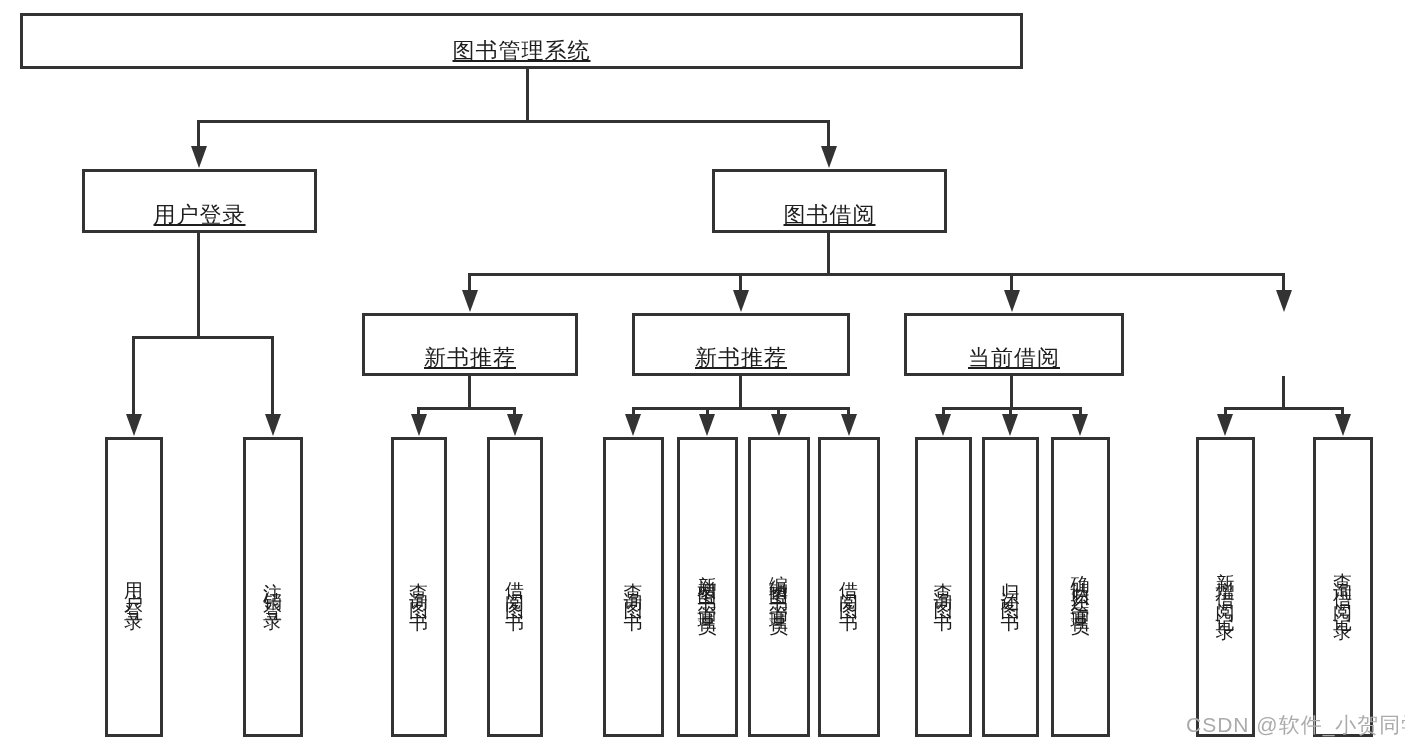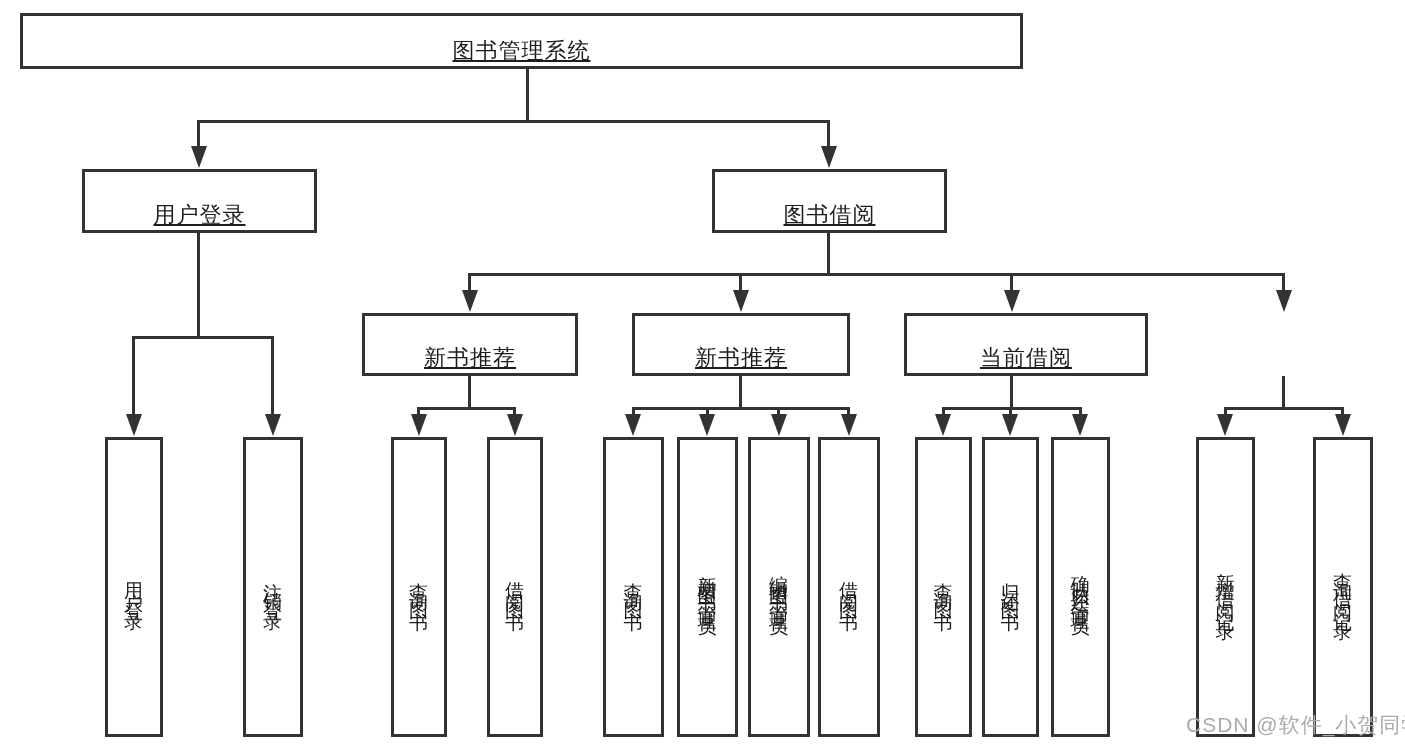--- a/index.html
+++ b/index.html
@@ -91,21 +91,21 @@
   <div class="arrow" style="left:733px; top:290px"></div>
   <div class="arrow" style="left:1004px; top:290px"></div>
   <div class="arrow" style="left:1276px; top:290px"></div>
 
   <div class="hbox" style="left:362px; top:313px; width:216px; height:63px">
     <span>新书推荐</span>
   </div>
   <div class="hbox" style="left:632px; top:313px; width:218px; height:63px">
     <span>新书推荐</span>
   </div>
-  <div class="hbox" style="left:904px; top:313px; width:244px; height:63px">
+  <div class="hbox" style="left:904px; top:313px; width:220px; height:63px">
     <span>当前借阅</span>
   </div>
 
   <div class="vline" style="left:468px; top:376px; height:34px"></div>
   <div class="vline" style="left:739px; top:376px; height:34px"></div>
   <div class="vline" style="left:1010px; top:376px; height:34px"></div>
   <div class="vline" style="left:1282px; top:376px; height:34px"></div>
 
   <div class="hline" style="left:417px; top:407px; width:99px"></div>
   <div class="hline" style="left:632px; top:407px; width:218px"></div>

